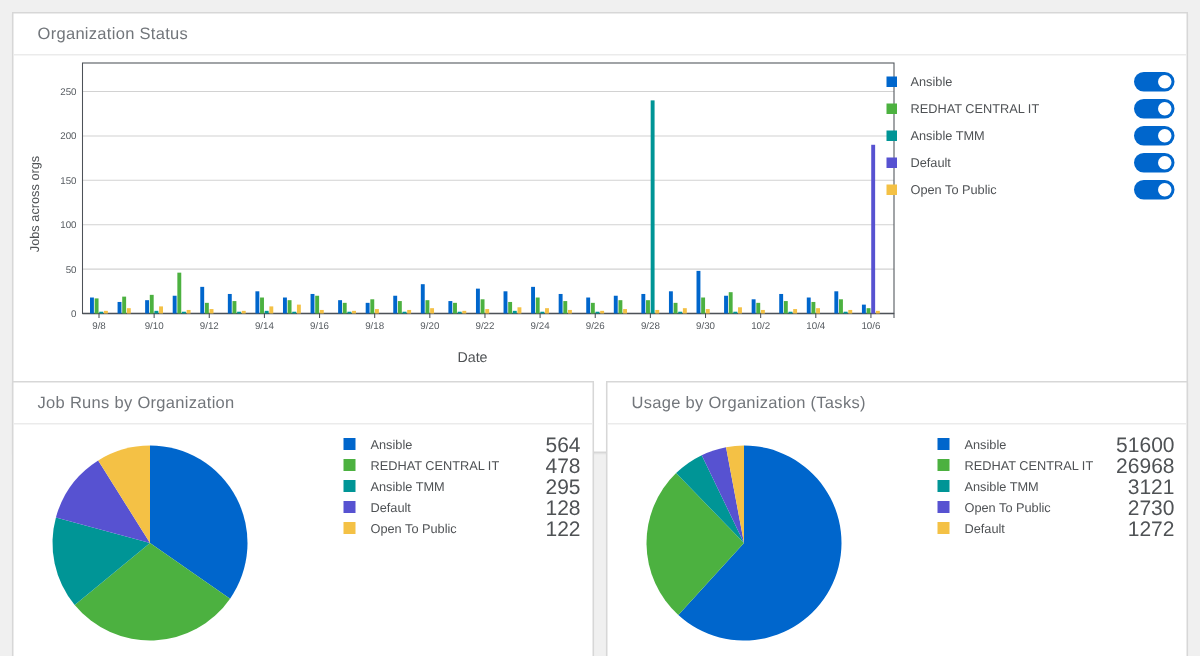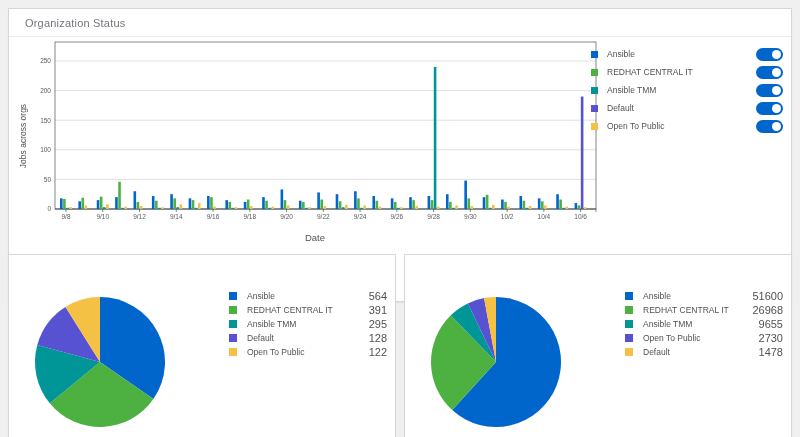--- a/index.html
+++ b/index.html
@@ -21,21 +21,21 @@
   .toggle { position:relative; width:27px; height:13px; border-radius:7px;
     background:#0066cc; flex:0 0 27px; cursor:pointer; }
   .toggle .knob { position:absolute; right:2px; top:2px; width:9px; height:9px;
     border-radius:50%; background:#fff; }
 
   .pie-svg { position:absolute; left:16px; top:32px; }
   .pie-legend { position:absolute; left:220px; top:34px; width:158px; }
   .pie-legend .row { display:flex; align-items:center; height:14px; }
   .pie-legend .swatch { width:8px; height:8px; flex:0 0 8px; margin-right:10px; }
   .pie-legend .lbl { flex:1; font-size:8.5px; color:#4f5255; }
-  .pie-legend .val { font-size:11px; color:#4f5255; text-align:right; }
+  .pie-legend .val { font-size:14px; color:#4f5255; text-align:right; }
 
   text { font-family:"Liberation Sans", sans-serif; }
   .tick-label { font-size:6.5px; fill:#565b60; }
   .axis-title { font-size:9.5px; fill:#4f5255; }
 </style>
 </head>
 <body>
 
 <div class="card" id="card-org-status">
   <div class="card-header">Organization Status</div>
@@ -227,57 +227,59 @@
         <span class="swatch" style="background: rgb(244, 193, 69);"></span>
         <span class="lbl">Open To Public</span>
         <span class="toggle">
           <span class="knob"></span>
         </span>
       </div>
     </div>
 </div>
 
 <div class="card" id="card-job-runs">
+  <div class="card-header">Job Runs by Organization</div>
   <svg class="pie-svg" id="pie-job-runs" width="150" height="150">
       <path d="M75,75 L75.00,10.00 A65,65 0 0 1 128.38,112.09 Z" fill="#0066cc"></path>
       <path d="M75,75 L128.38,112.09 A65,65 0 0 1 24.80,116.29 Z" fill="#4cb140"></path>
       <path d="M75,75 L24.80,116.29 A65,65 0 0 1 12.28,57.94 Z" fill="#009596"></path>
       <path d="M75,75 L12.28,57.94 A65,65 0 0 1 40.47,19.93 Z" fill="#5752d1"></path>
       <path d="M75,75 L40.47,19.93 A65,65 0 0 1 75.00,10.00 Z" fill="#f4c145"></path>
     </svg>
   <div class="pie-legend" id="legend-job-runs">
       <div class="row">
         <span class="swatch" style="background: rgb(0, 102, 204);"></span>
         <span class="lbl">Ansible</span>
         <span class="val">564</span>
       </div>
       <div class="row">
         <span class="swatch" style="background: rgb(76, 177, 64);"></span>
         <span class="lbl">REDHAT CENTRAL IT</span>
-        <span class="val">391</span>
+        <span class="val">478</span>
       </div>
       <div class="row">
         <span class="swatch" style="background: rgb(0, 149, 150);"></span>
         <span class="lbl">Ansible TMM</span>
         <span class="val">295</span>
       </div>
       <div class="row">
         <span class="swatch" style="background: rgb(87, 82, 209);"></span>
         <span class="lbl">Default</span>
         <span class="val">128</span>
       </div>
       <div class="row">
         <span class="swatch" style="background: rgb(244, 193, 69);"></span>
         <span class="lbl">Open To Public</span>
         <span class="val">122</span>
       </div>
     </div>
 </div>
 
 <div class="card" id="card-usage">
+  <div class="card-header">Usage by Organization (Tasks)</div>
   <svg class="pie-svg" id="pie-usage" width="150" height="150">
       <path d="M75,75 L75.00,10.00 A65,65 0 1 1 31.23,123.05 Z" fill="#0066cc"></path>
       <path d="M75,75 L31.23,123.05 A65,65 0 0 1 29.74,28.35 Z" fill="#4cb140"></path>
       <path d="M75,75 L29.74,28.35 A65,65 0 0 1 46.82,16.43 Z" fill="#009596"></path>
       <path d="M75,75 L46.82,16.43 A65,65 0 0 1 63.04,11.11 Z" fill="#5752d1"></path>
       <path d="M75,75 L63.04,11.11 A65,65 0 0 1 75.00,10.00 Z" fill="#f4c145"></path>
     </svg>
   <div class="pie-legend" id="legend-usage">
       <div class="row">
         <span class="swatch" style="background: rgb(0, 102, 204);"></span>
@@ -285,26 +287,26 @@
         <span class="val">51600</span>
       </div>
       <div class="row">
         <span class="swatch" style="background: rgb(76, 177, 64);"></span>
         <span class="lbl">REDHAT CENTRAL IT</span>
         <span class="val">26968</span>
       </div>
       <div class="row">
         <span class="swatch" style="background: rgb(0, 149, 150);"></span>
         <span class="lbl">Ansible TMM</span>
-        <span class="val">9655</span>
+        <span class="val">3121</span>
       </div>
       <div class="row">
         <span class="swatch" style="background: rgb(87, 82, 209);"></span>
         <span class="lbl">Open To Public</span>
         <span class="val">2730</span>
       </div>
       <div class="row">
         <span class="swatch" style="background: rgb(244, 193, 69);"></span>
         <span class="lbl">Default</span>
-        <span class="val">1478</span>
+        <span class="val">1272</span>
       </div>
     </div>
 </div>
 
 </body></html>

